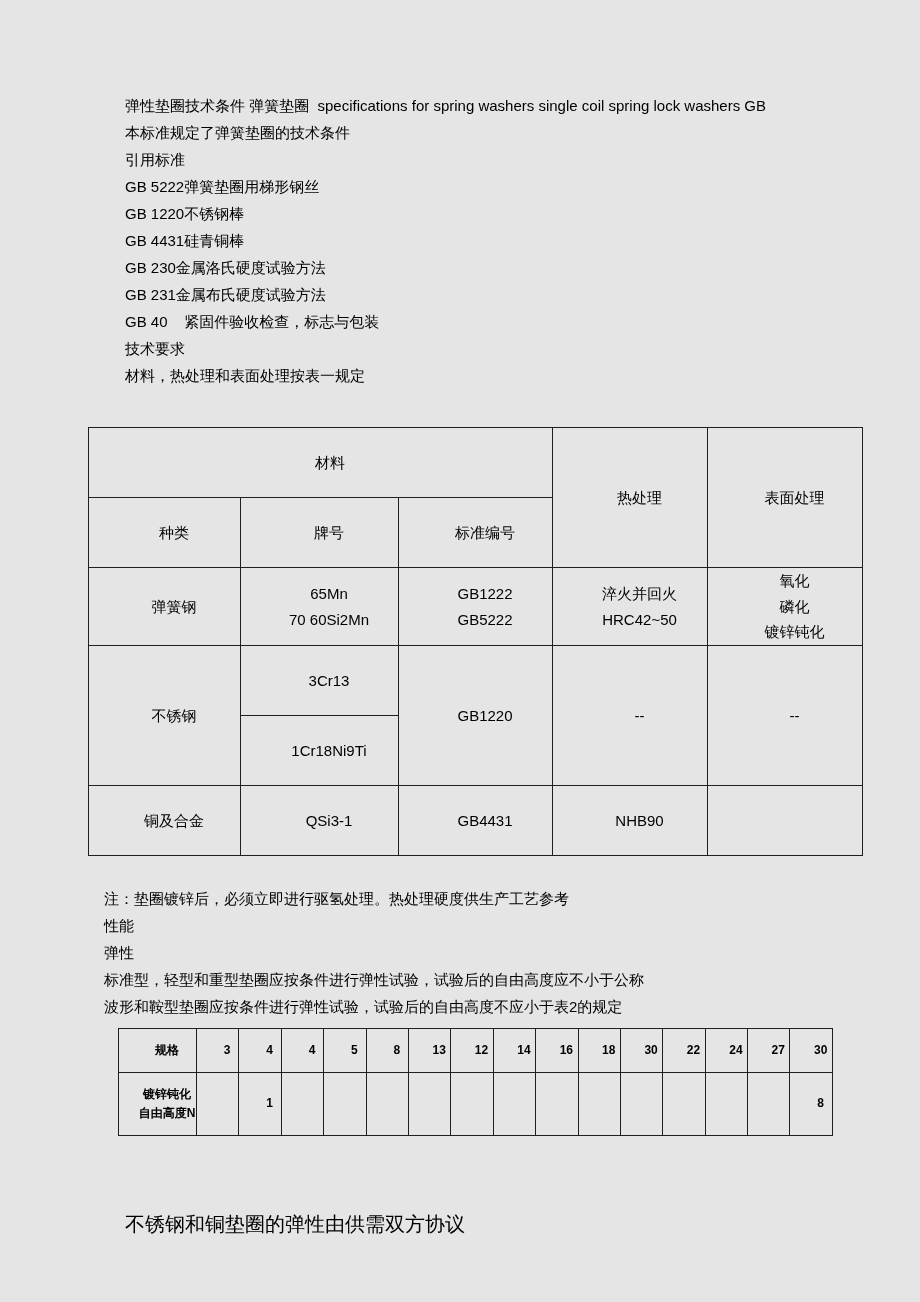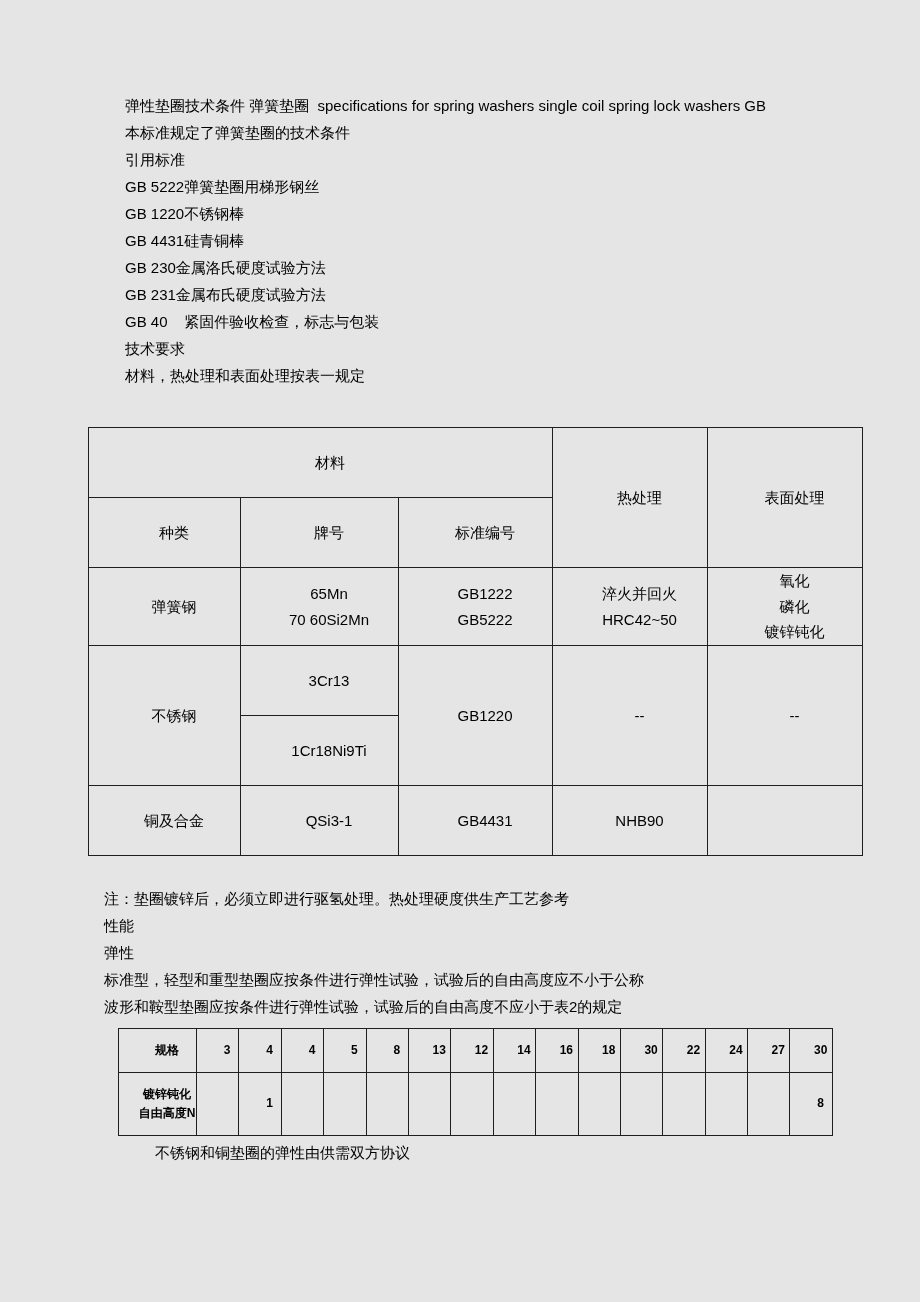--- a/index.html
+++ b/index.html
@@ -63,25 +63,24 @@
     width: 714px;
     font-weight: bold;
   }
   .t2 td {
     font-size: 12px;
     line-height: 1.6;
   }
   .footer-line {
     position: absolute;
     left: 125px;
-    top: 1139px;
-    font-size: 15px;
+    top: 1211px;
+    font-size: 20px;
     line-height: 27px;
     white-space: pre;
-    margin-left: 30px;
   }
 </style>
 </head>
 <body>
 
 <div class="page">
 
   <div class="intro">
     <p>弹性垫圈技术条件 弹簧垫圈  specifications for spring washers single coil spring lock washers GB</p>
     <p>本标准规定了弹簧垫圈的技术条件</p>

